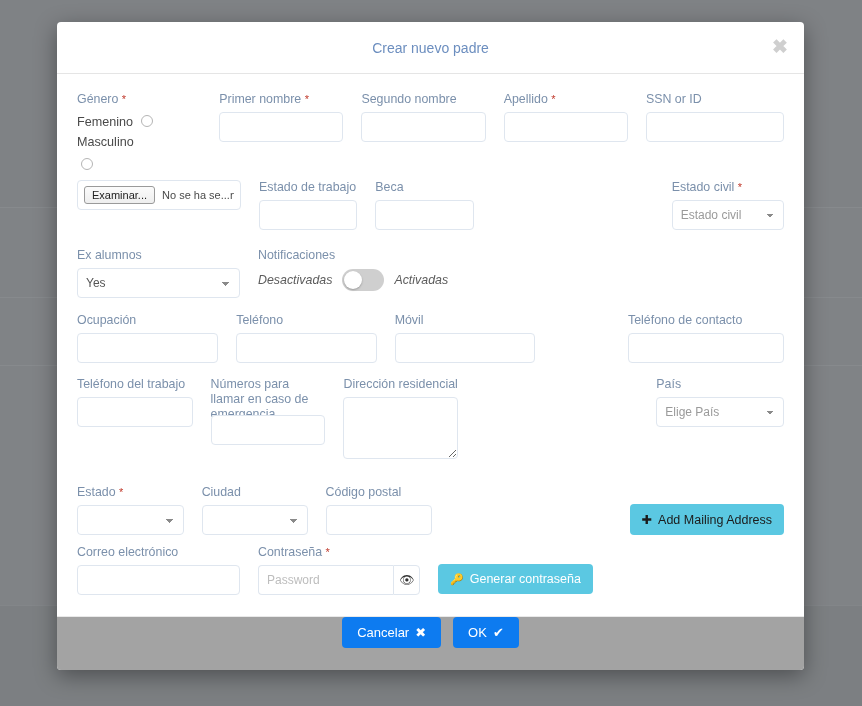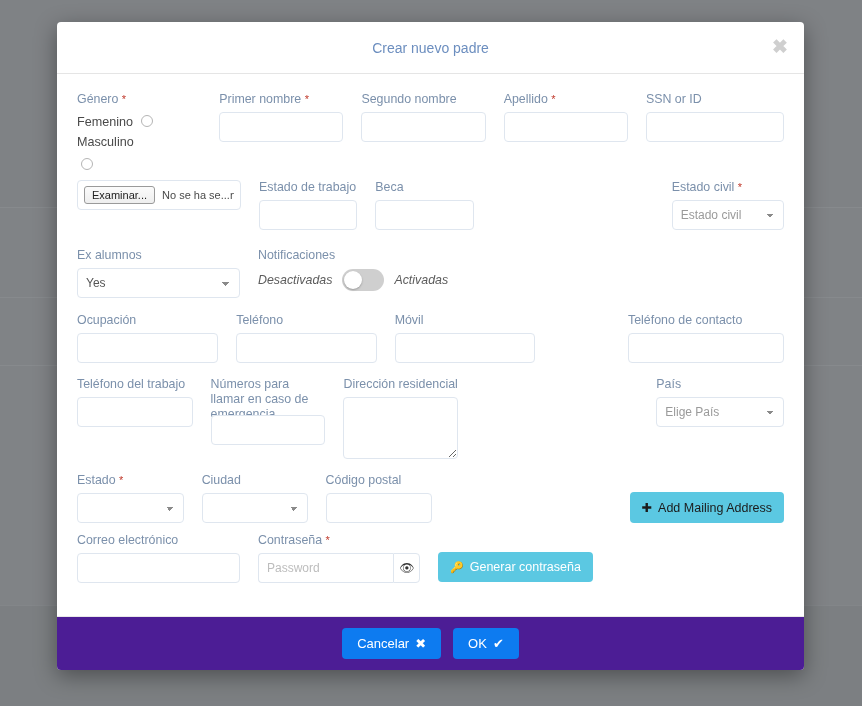--- a/index.html
+++ b/index.html
@@ -64,24 +64,24 @@
     padding: 18px 20px 6px 20px;
     height: 542px;
     position: relative;
   }
   .modal-footer {
     position: absolute;
     left: 0; right: 0; bottom: 0;
     height: 54px;
     border-top: 1px solid #e9e9e9;
     display: flex;
-    align-items: center;
+    align-items: flex-start;
     justify-content: center;
     gap: 12px;
-    background: #4c1d95;
+    background: #a3a3a3;
   }
 
   .row { display: flex; margin-bottom: 10px; }
   .col { padding-right: 18px; }
   .c-a { width: 180px; }
   .c-b { width: 180px; }
   .c-c { width: 180px; }
   .c-d { width: 180px; }
 
   .lbl {
@@ -347,21 +347,21 @@
         <textarea class="ta" style=""></textarea>
       </div>
       <div class="col" style="width:180px;padding-right:0;margin-left:180px">
         <span class="lbl">País</span>
         <select class="sel">
           <option>Elige País</option>
         </select>
       </div>
     </div>
 
-    <div class="row" style="margin-top:10px">
+    <div class="row" style="margin-top:22px">
       <div class="col" style="width:181px">
         <span class="lbl"><span>Estado</span> <span class="req">*</span></span>
         <select class="sel">
           <option></option>
         </select>
       </div>
       <div class="col" style="width:180px">
         <span class="lbl">Ciudad</span>
         <select class="sel">
           <option></option>

